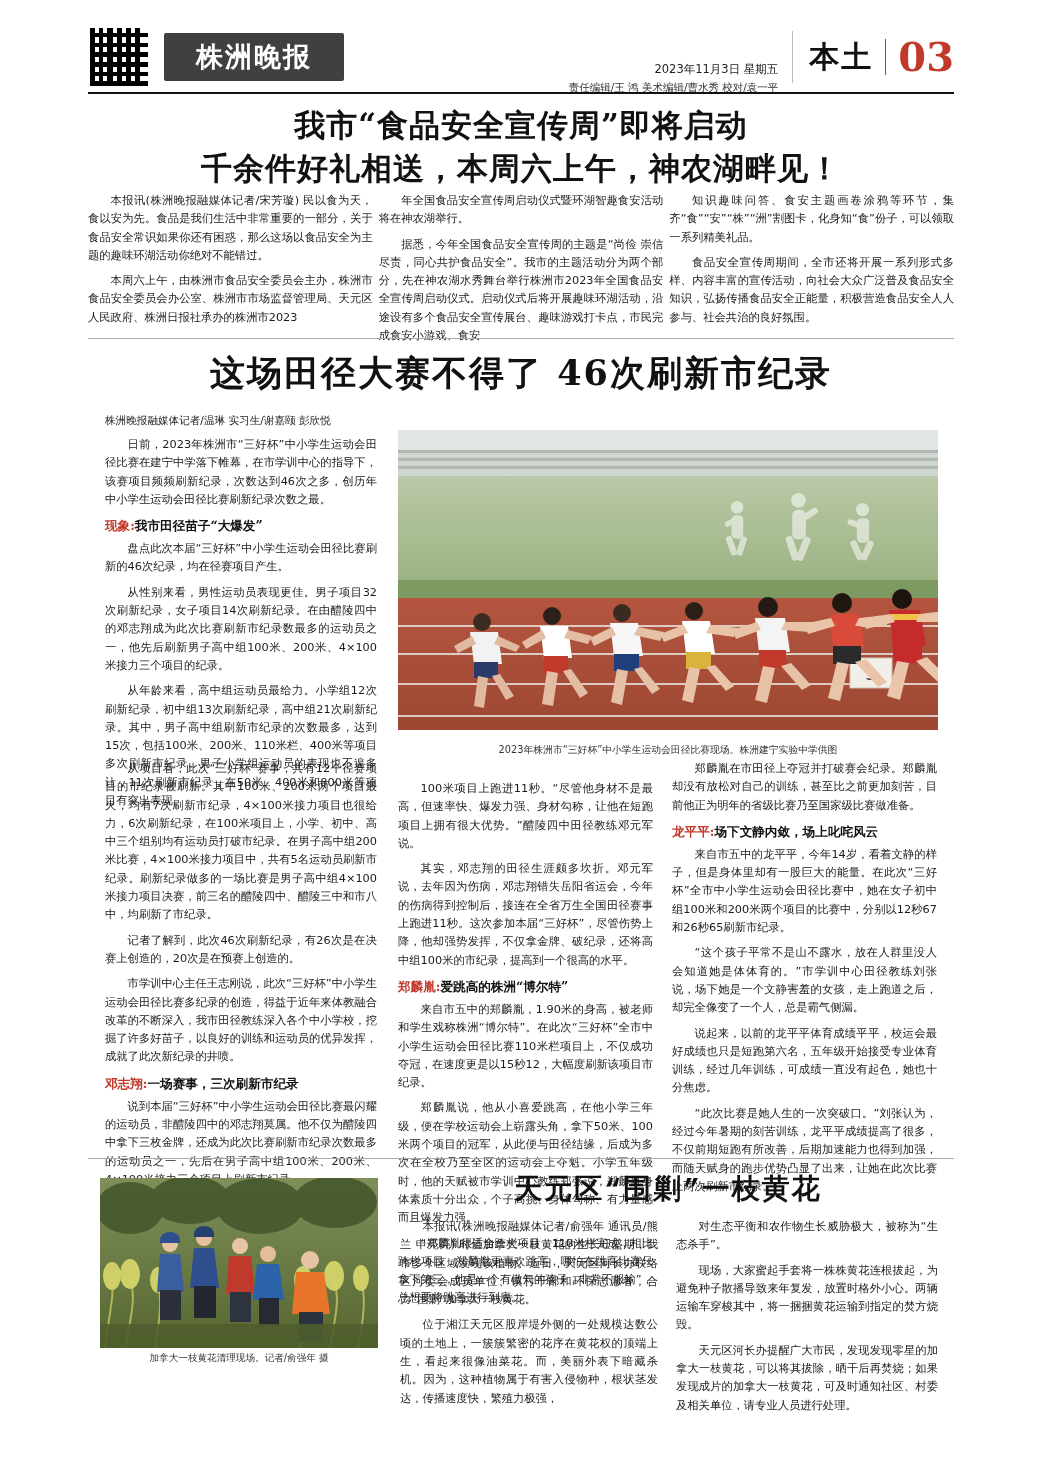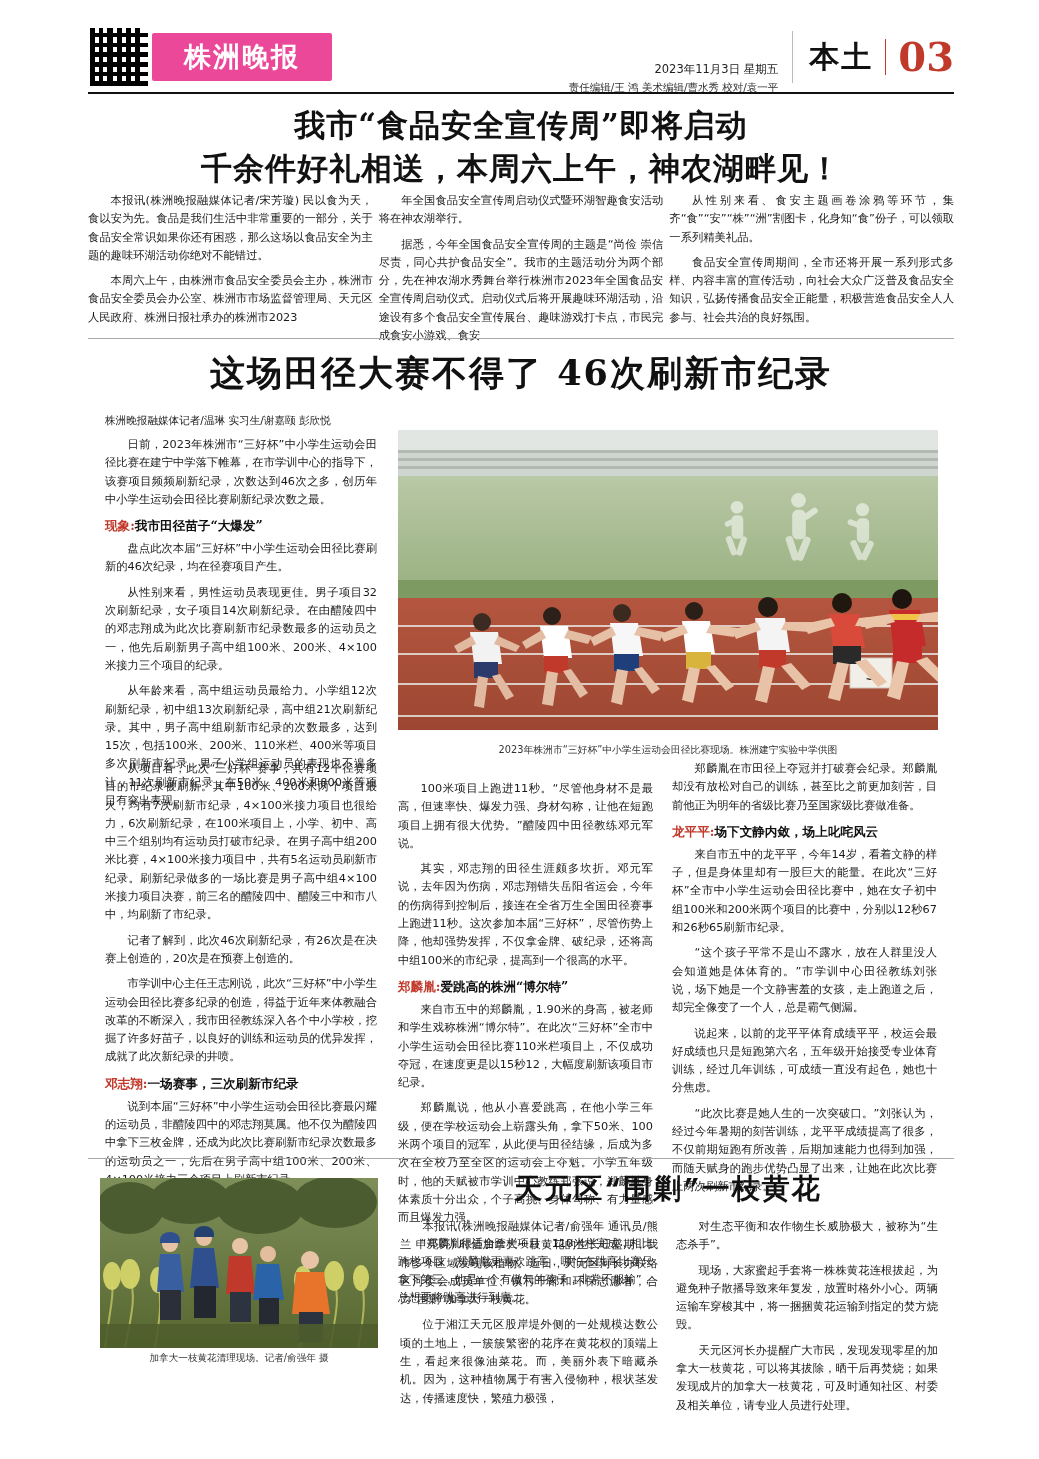--- a/index.html
+++ b/index.html
@@ -23,23 +23,23 @@
     width:58px;height:58px;
     background:
       linear-gradient(90deg,#000 0 8%,transparent 8% 16%,#000 16% 22%,transparent 22% 30%,#000 30% 40%,transparent 40% 46%,#000 46% 55%,transparent 55% 62%,#000 62% 70%,transparent 70% 78%,#000 78% 86%,transparent 86% 100%),
       linear-gradient(0deg,#000 0 9%,transparent 9% 17%,#000 17% 25%,transparent 25% 33%,#000 33% 42%,transparent 42% 50%,#000 50% 58%,transparent 58% 67%,#000 67% 75%,transparent 75% 84%,#000 84% 92%,transparent 92% 100%);
     background-blend-mode:multiply;
     background-color:#fff;
     border:2px solid #fff;
     flex:0 0 auto;
   }
   .logo-box{
-    margin-left:2px;
+    margin-left:14px;
     width:180px;height:48px;
-    background:#ec4899;
+    background:#404040;
     color:#fff;
     display:flex;align-items:center;justify-content:center;
     font-family:"DejaVu Serif","Liberation Serif",serif;
     font-weight:bold;font-size:27px;letter-spacing:2px;
     border-radius:2px;
   }
   .masthead-meta{
     margin-left:auto;text-align:right;
     font-size:11px;color:#333;line-height:1.7;
     padding-right:14px;
@@ -179,21 +179,21 @@
   <div class="cols3">
     <div class="col">
       <p class="bodytext">本报讯(株洲晚报融媒体记者/宋芳璇) 民以食为天，食以安为先。食品是我们生活中非常重要的一部分，关于食品安全常识如果你还有困惑，那么这场以食品安全为主题的趣味环湖活动你绝对不能错过。</p>
       <p class="bodytext">本周六上午，由株洲市食品安全委员会主办，株洲市食品安全委员会办公室、株洲市市场监督管理局、天元区人民政府、株洲日报社承办的株洲市2023</p>
     </div>
     <div class="col">
       <p class="bodytext">年全国食品安全宣传周启动仪式暨环湖智趣食安活动将在神农湖举行。</p>
       <p class="bodytext">据悉，今年全国食品安全宣传周的主题是“尚俭 崇信 尽责，同心共护食品安全”。我市的主题活动分为两个部分，先在神农湖水秀舞台举行株洲市2023年全国食品安全宣传周启动仪式。启动仪式后将开展趣味环湖活动，沿途设有多个食品安全宣传展台、趣味游戏打卡点，市民完成食安小游戏、食安</p>
     </div>
     <div class="col">
-      <p class="bodytext">从性别来看、食安主题画卷涂鸦等环节，集齐“食”“安”“株”“洲”割图卡，化身知“食”份子，可以领取一系列精美礼品。</p>
+      <p class="bodytext">知识趣味问答、食安主题画卷涂鸦等环节，集齐“食”“安”“株”“洲”割图卡，化身知“食”份子，可以领取一系列精美礼品。</p>
       <p class="bodytext">食品安全宣传周期间，全市还将开展一系列形式多样、内容丰富的宣传活动，向社会大众广泛普及食品安全知识，弘扬传播食品安全正能量，积极营造食品安全人人参与、社会共治的良好氛围。</p>
     </div>
   </div>
 
   <div class="divider-mid"></div>
 
   <div class="head2">这场田径大赛不得了  46次刷新市纪录</div>
   <div class="byline">株洲晚报融媒体记者/温琳 实习生/谢嘉颐 彭欣悦</div>
 
   <div class="photo">

